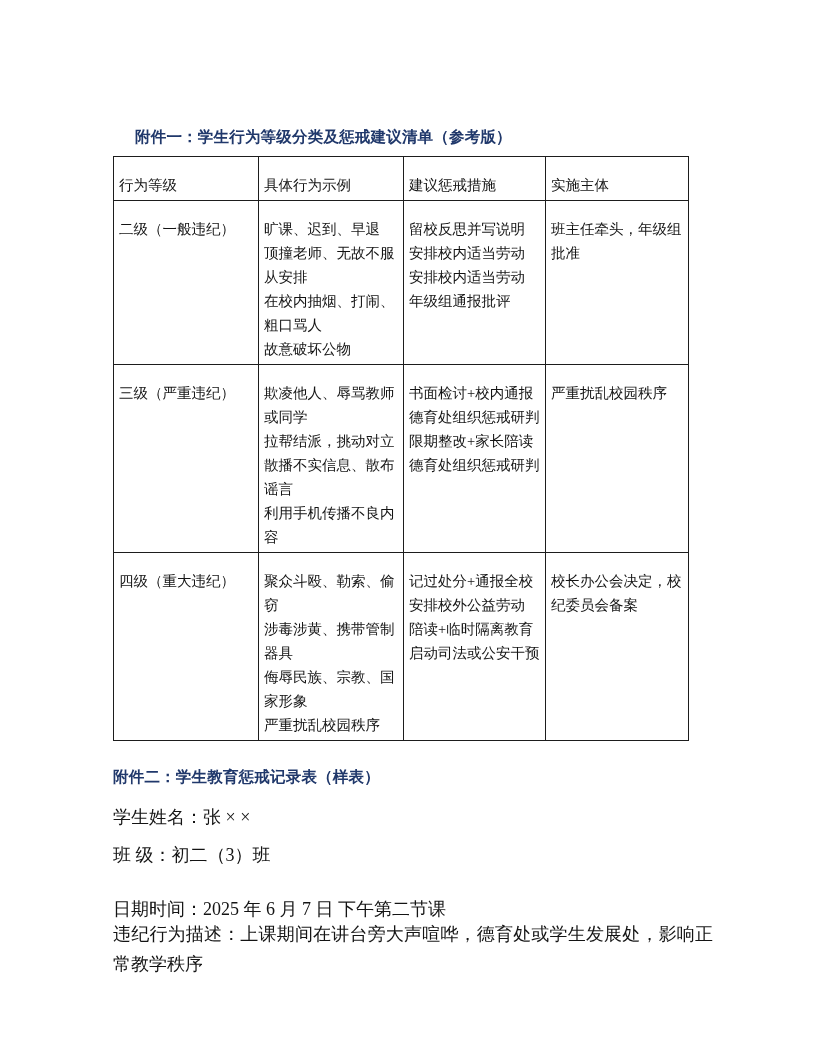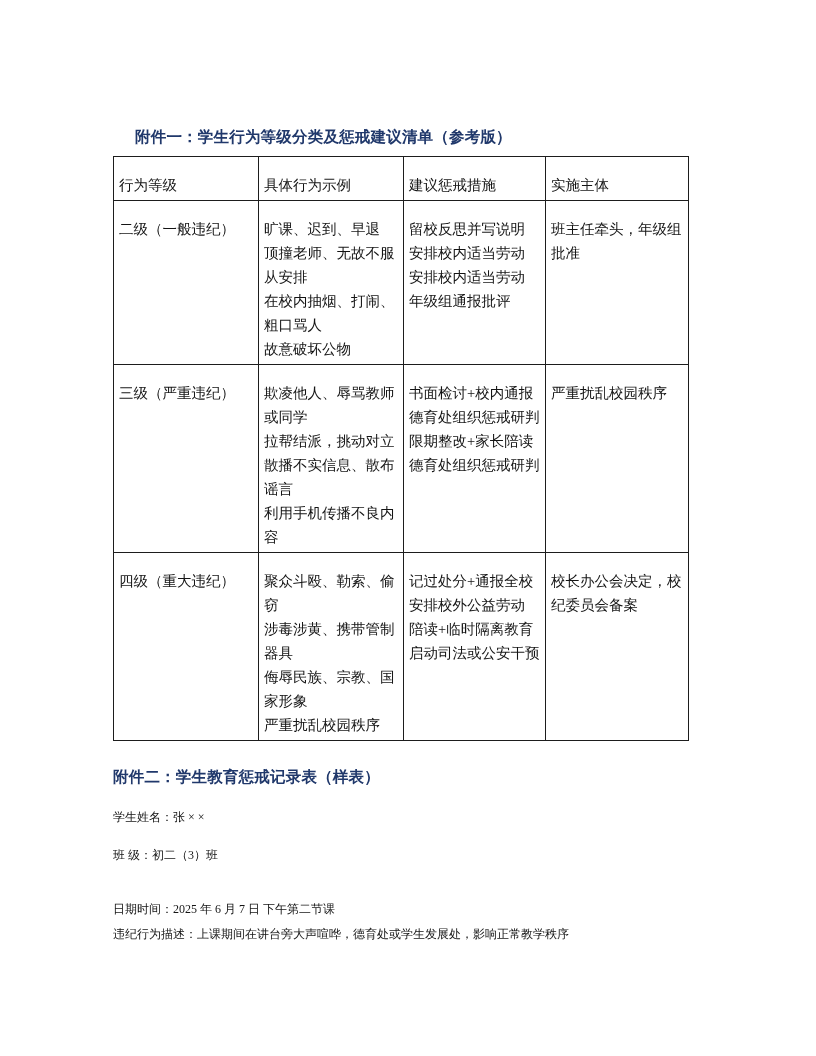--- a/index.html
+++ b/index.html
@@ -65,21 +65,21 @@
   .row-1 td { height: 99px; }
   .row-2 td { height: 98px; margin-left: 32px; }
   .row-3 td { height: 145px; margin-top: 24px; }
   .row-4 td { height: 122px; }
 
   
   .record-line {
     position: absolute;
     left: 113px;
     font-family: "Liberation Serif", "DejaVu Serif", serif;
-    font-size: 12px;
+    font-size: 18px;
     line-height: 24px;
     color: #141414;
     white-space: pre;
   }
   #rec-name { top: 805px; }
   #rec-class { top: 843px; }
   #rec-datetime { top: 897px; }
   #rec-desc {
     top: 919px;
     width: 600px;

